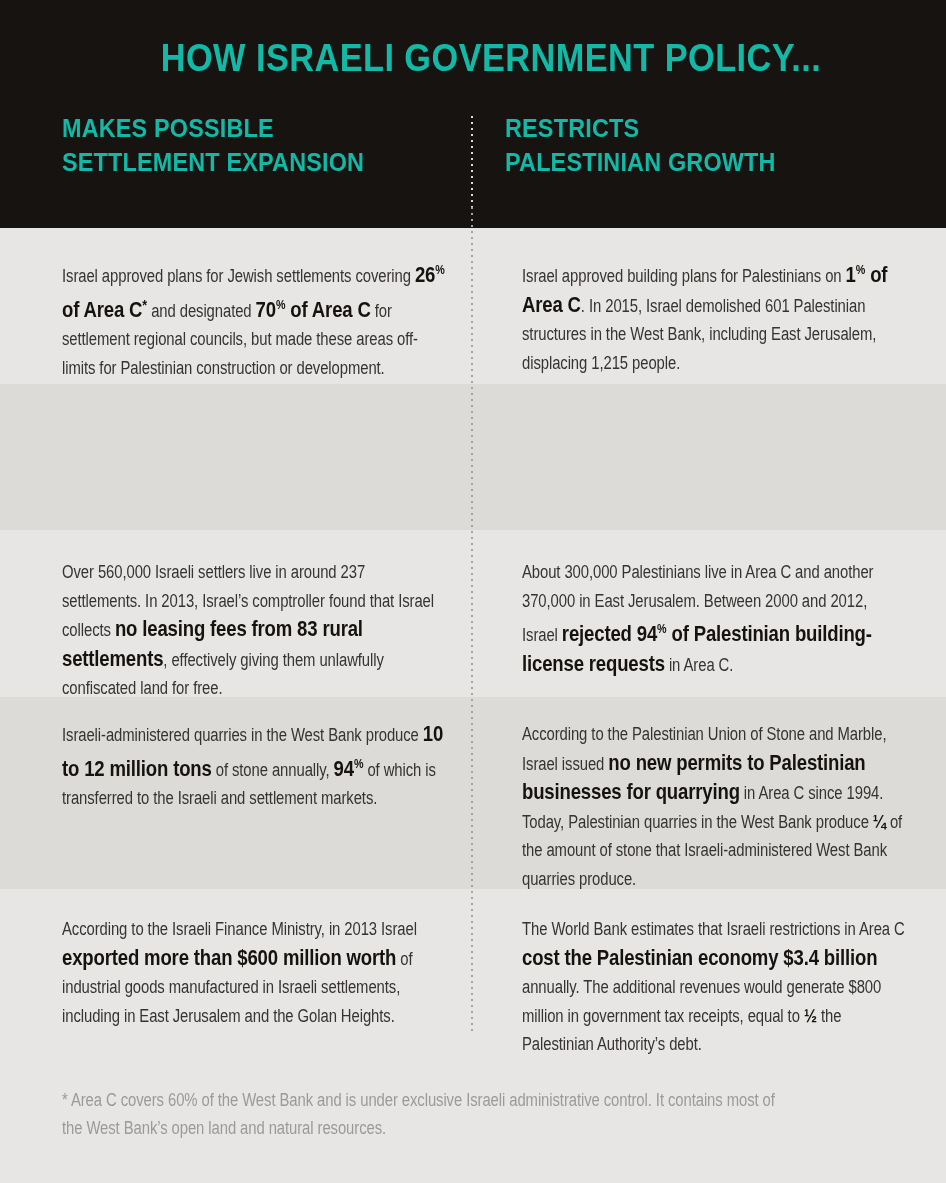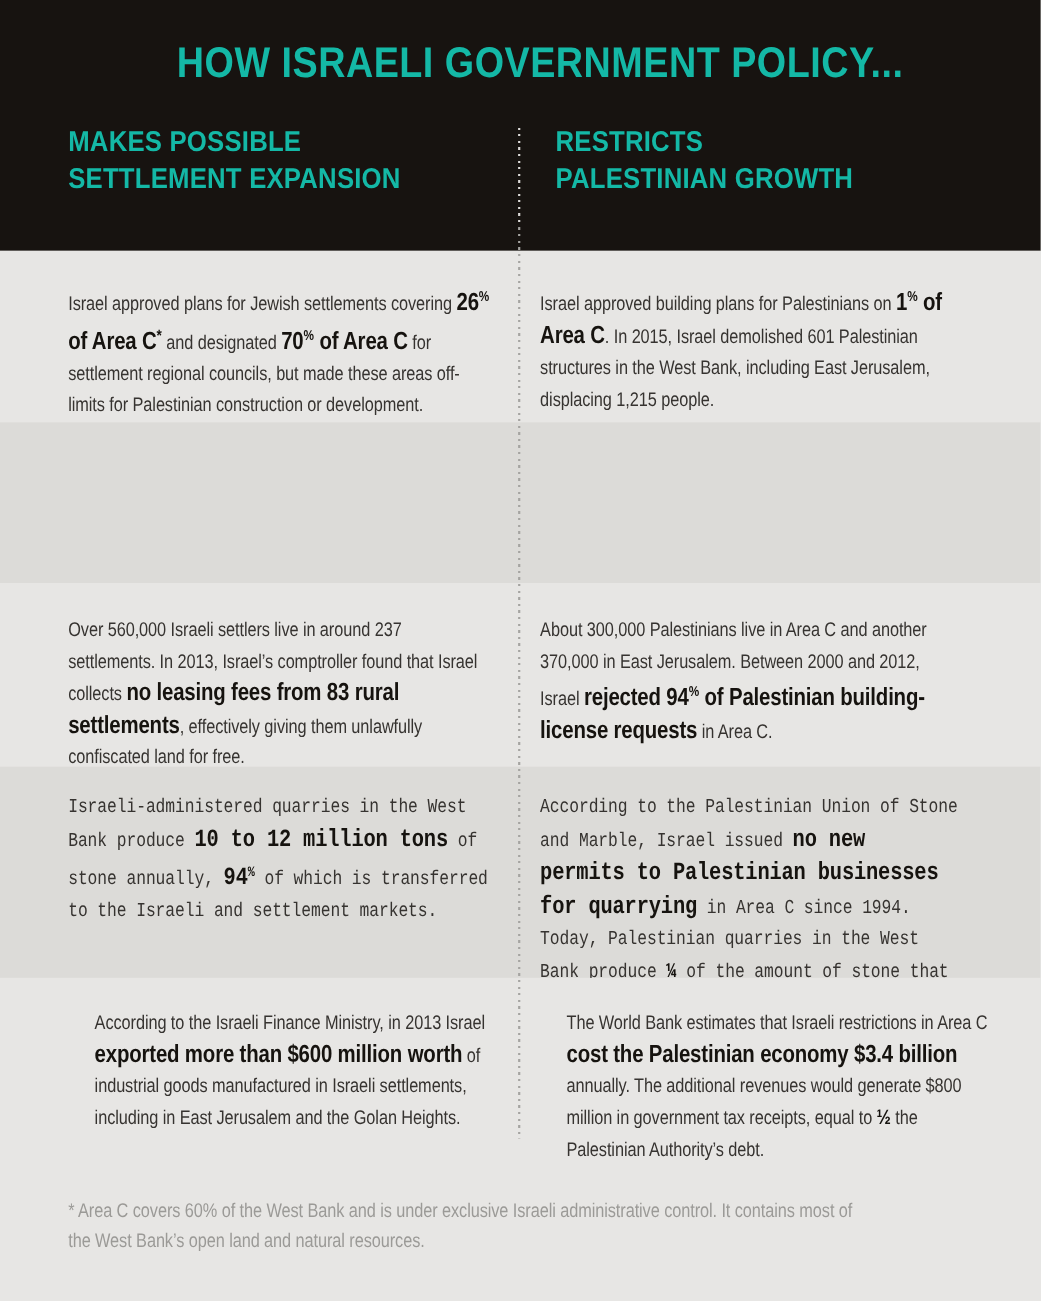--- a/index.html
+++ b/index.html
@@ -33,24 +33,24 @@
   .divider-body{top:207px;height:828px;
     background-image:repeating-linear-gradient(to bottom,#a5a4a1 0 2px,transparent 2px 6px);}
 
   
   .row{position:relative;width:946px;}
   .row.light{background:#e7e6e4;}
   .row.dark{background:#dcdbd8;}
   .r1{height:156px}.r2{height:146px}.r3{height:167px}.r4{height:192px}.r5{height:172px}
   .cell{position:absolute;top:0;width:382px;}
   .cell.left{left:62px;}
-  .cell.right{left:491px;}
+  .cell.right{left:522px;}
   .r1 .cell,.r2 .cell,.r3 .cell{padding-top:28px;}
-  .r4 .cell{padding-top:23px;font-family:Liberation Mono, monospace;}
-  .r5 .cell{padding-top:26px;margin-left:24px;}
+  .r4 .cell{padding-top:23px;}
+  .r5 .cell{padding-top:26px;}
   .cell-inner{
     width:464px;transform:scaleX(0.825);transform-origin:0 0;
     font-size:18px;line-height:28.5px;color:#363330;letter-spacing:-0.1px;
   }
   .seg-n{font-weight:400;}
   .seg-b{font-weight:700;font-size:22.5px;color:#16130f;letter-spacing:-0.2px;}
   .seg-pct{font-weight:700;font-size:13px;vertical-align:8px;color:#16130f;}
   .seg-ast{font-weight:700;font-size:15px;vertical-align:7px;color:#16130f;}
   .seg-frac{font-weight:700;font-size:19px;color:#16130f;}
 

